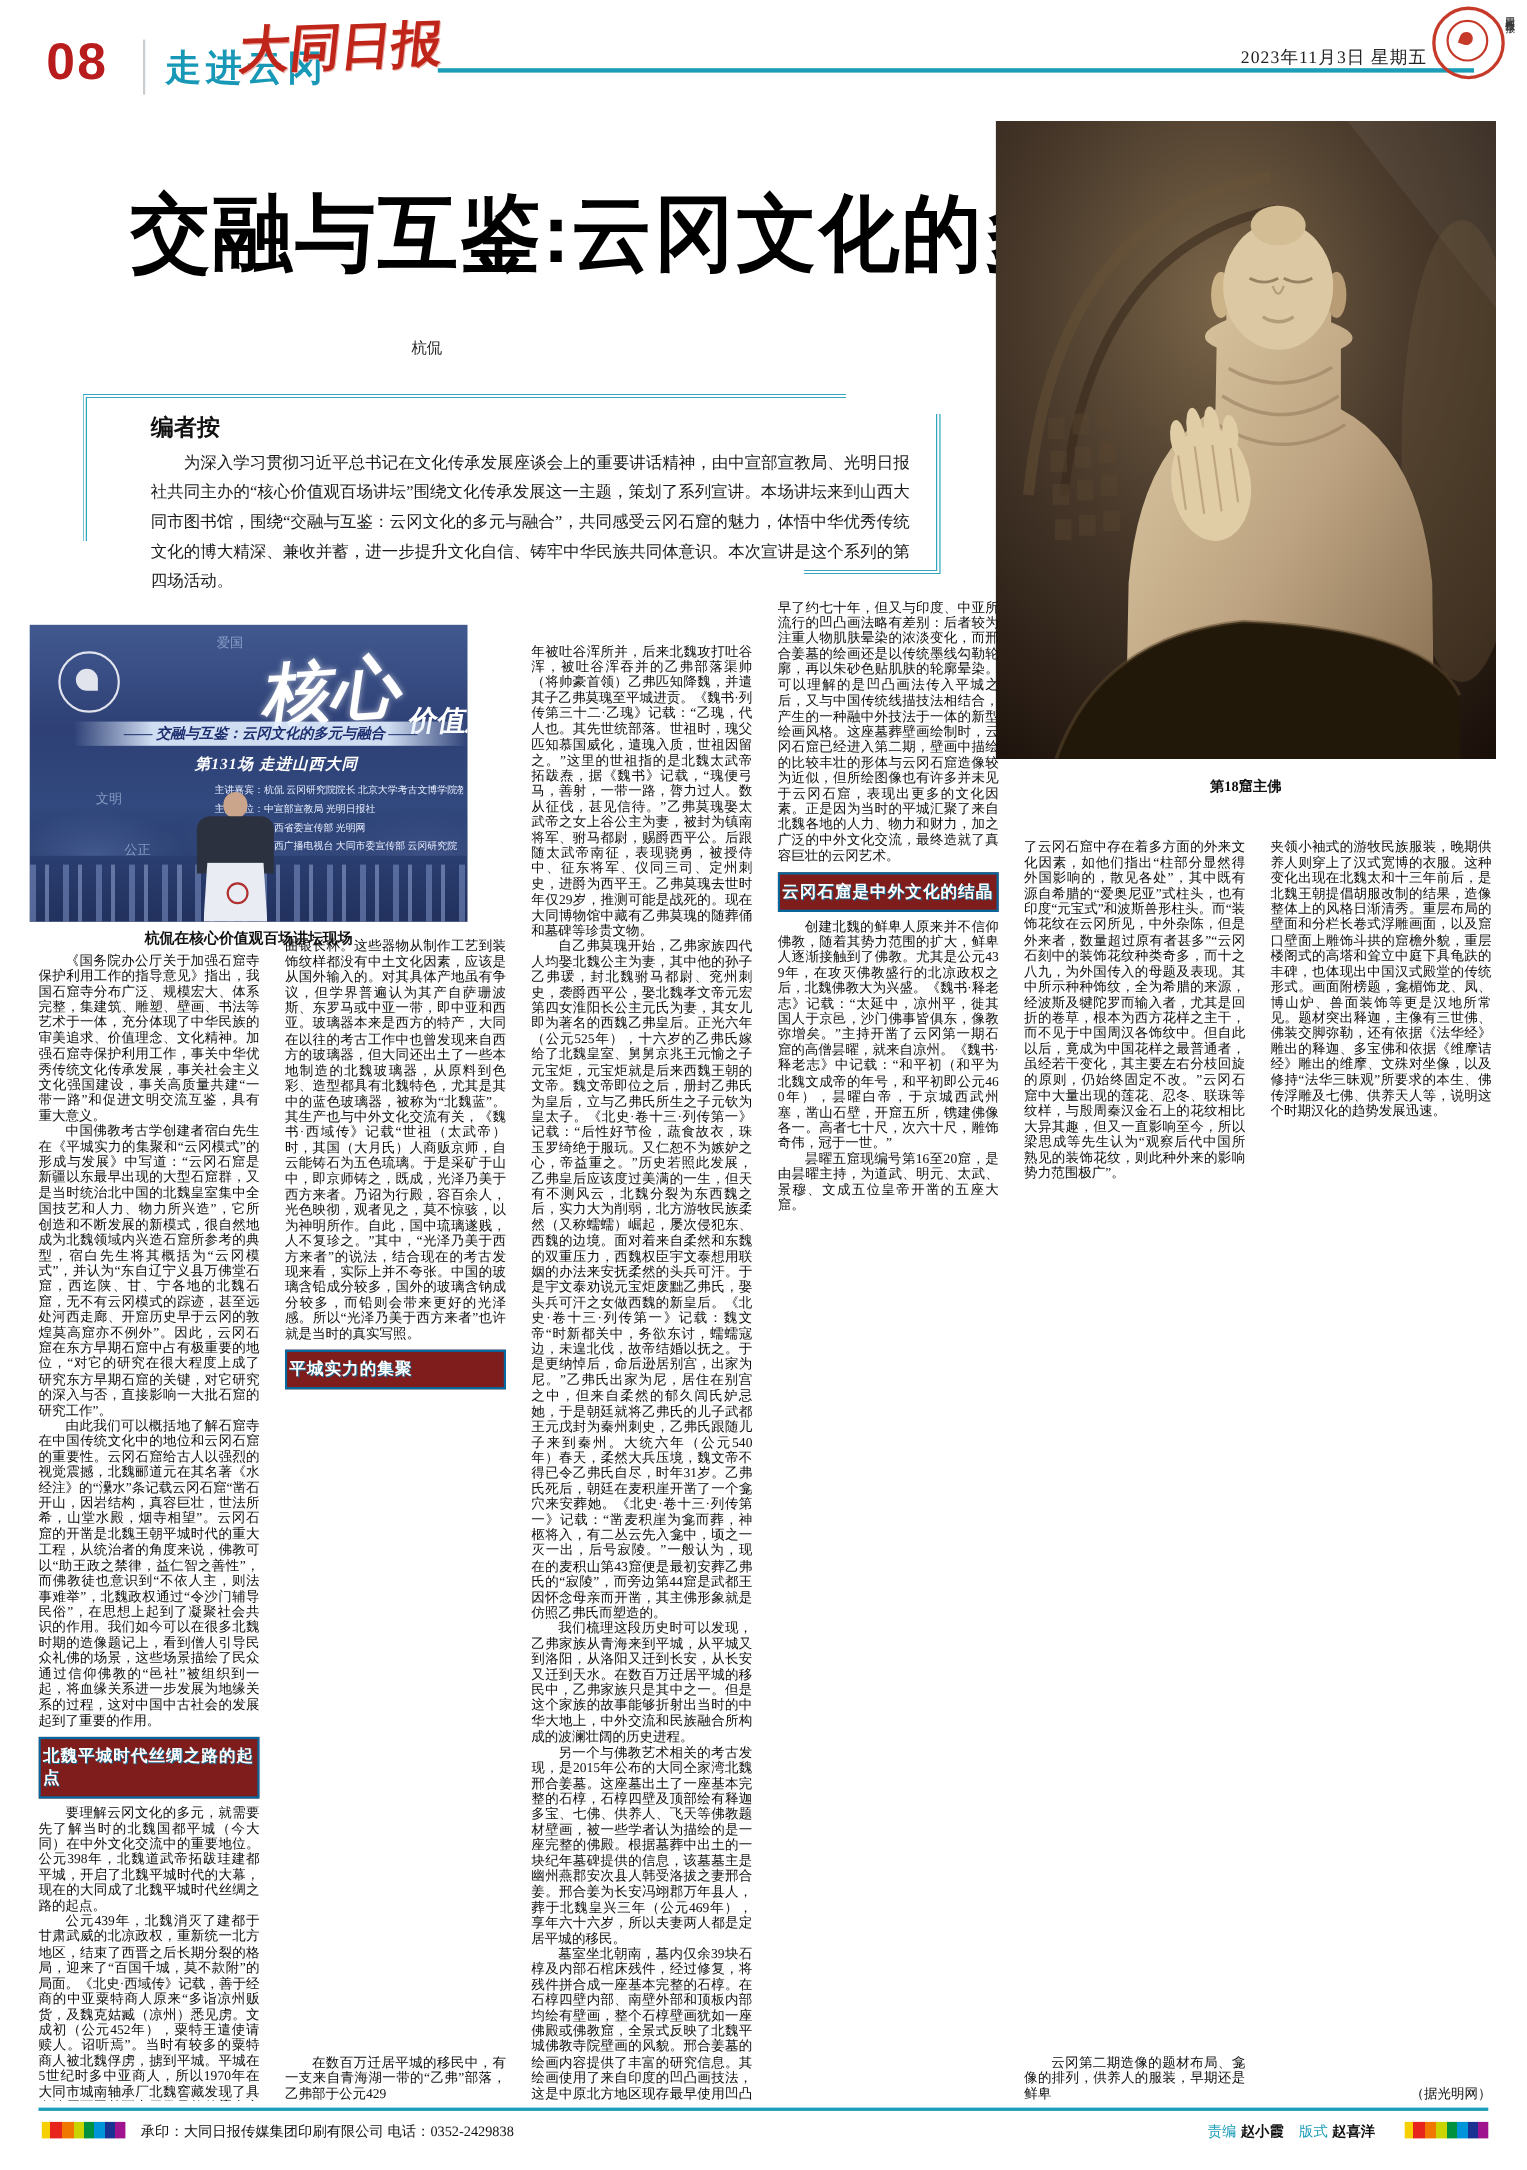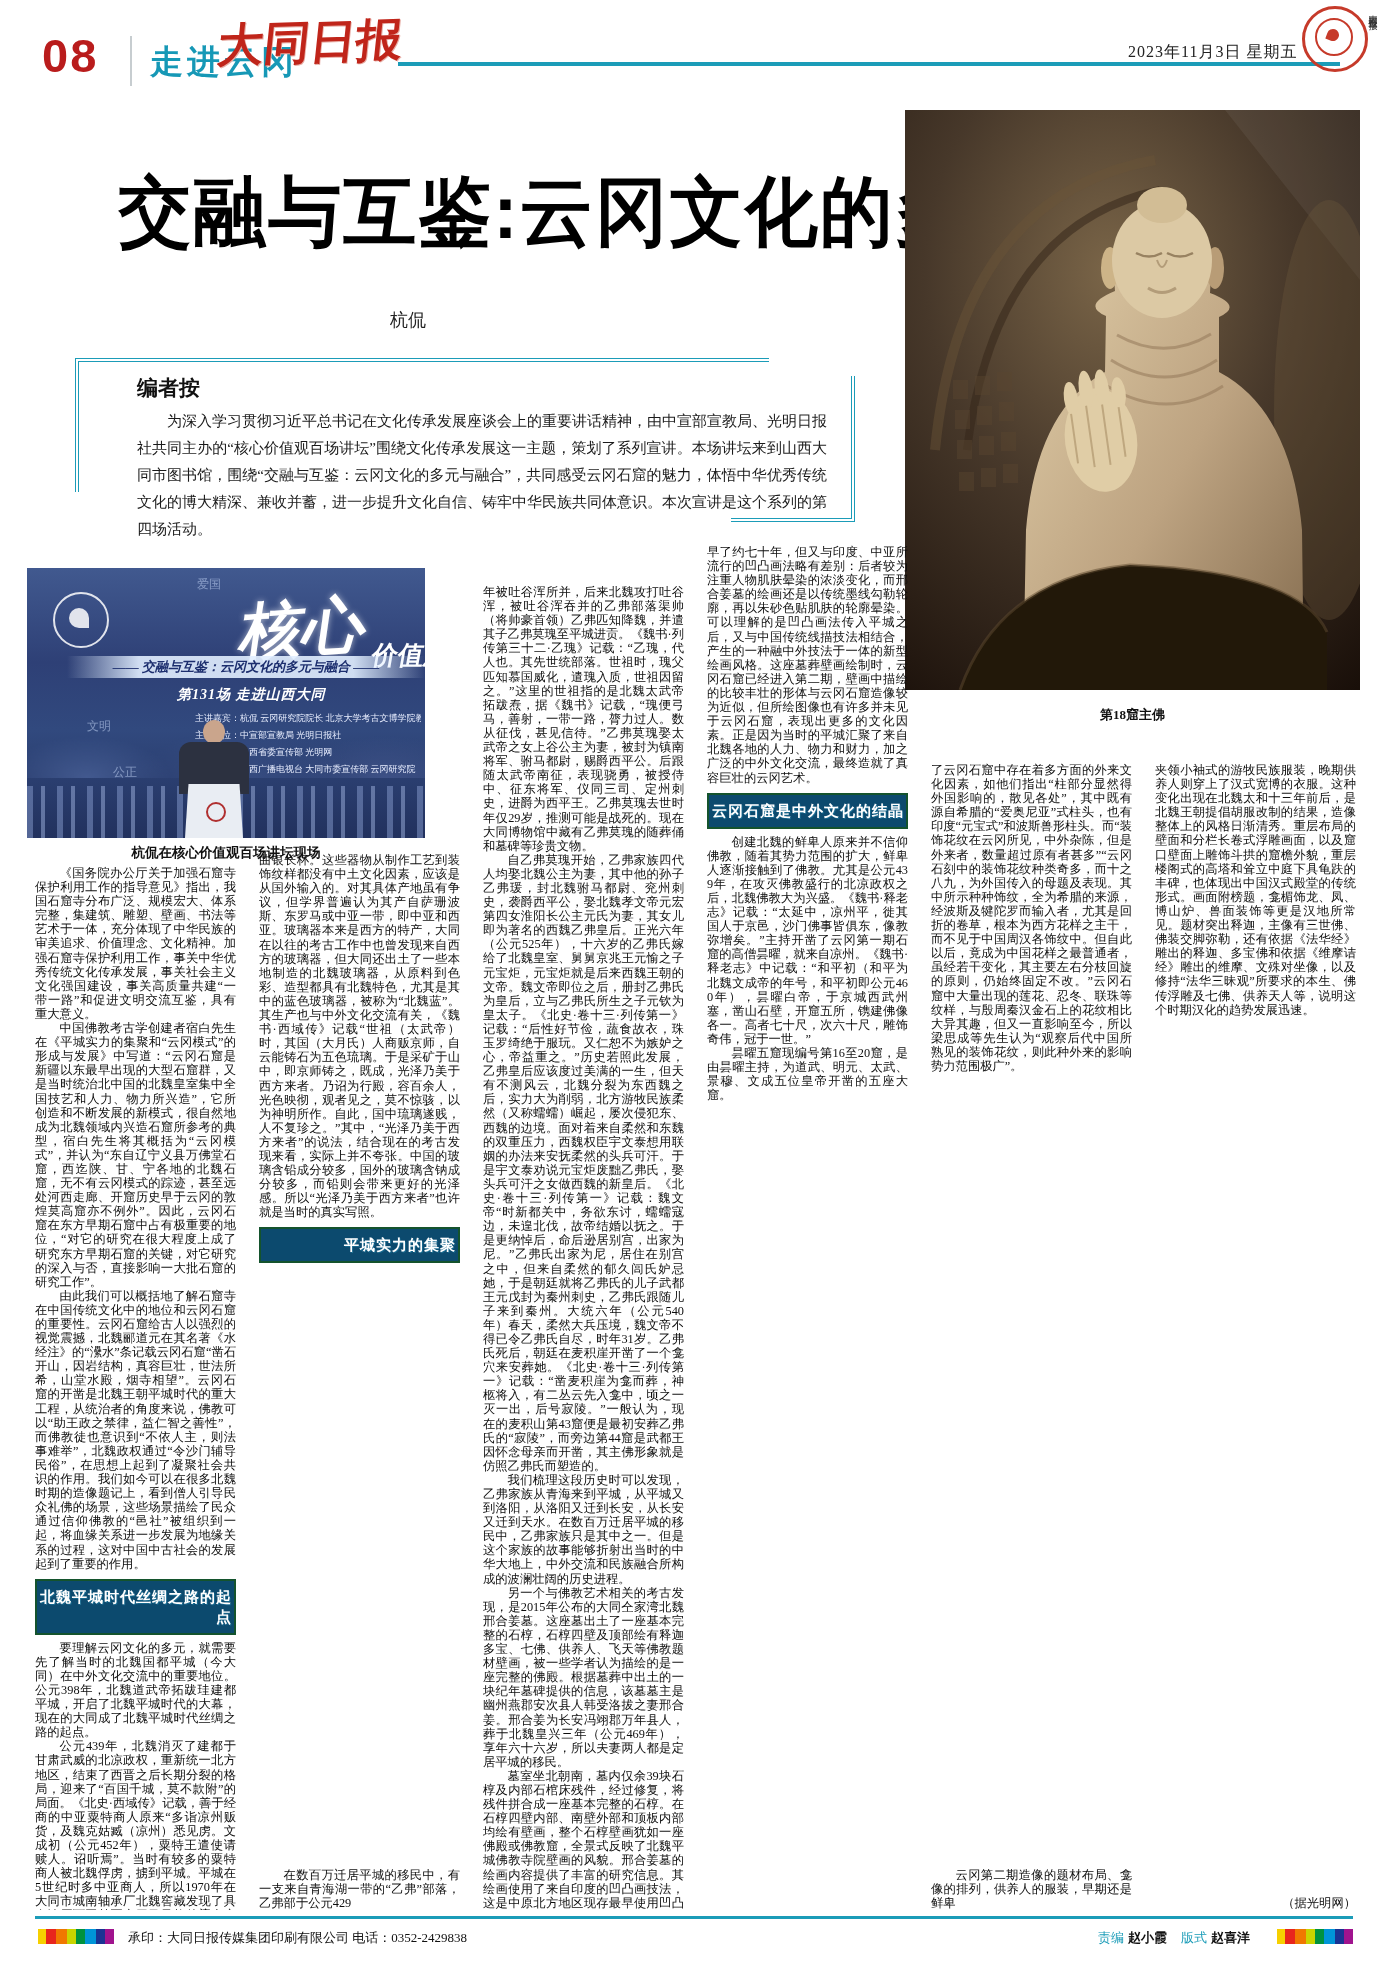--- a/index.html
+++ b/index.html
@@ -19,21 +19,21 @@
   .seal{left:1302px;top:6px;width:60px;height:60px;border:3px solid #c63a2a;border-radius:50%;}
   .seal::before{content:"";position:absolute;left:10px;top:9px;width:34px;height:34px;
             border:2px solid #c63a2a;border-radius:50%;}
   .seal::after{content:"";position:absolute;left:22px;top:20px;width:12px;height:12px;
             background:#c63a2a;border-radius:50% 50% 50% 0;transform:rotate(20deg);}
   .seal-text{left:1366px;top:8px;writing-mode:vertical-rl;font-size:9px;color:#333;letter-spacing:1px;}
   
   .headline{left:30px;top:164px;width:1328px;text-align:center;
             font-family:"Liberation Sans","DejaVu Sans",sans-serif;font-weight:900;
             font-size:73px;letter-spacing:2px;color:#000;transform:scaleY(1.04);}
-  .author{left:348px;top:308px;width:120px;text-align:center;font-size:18px;color:#222;}
+  .author{left:328px;top:308px;width:120px;text-align:center;font-size:14px;color:#222;}
   
   .edbox{left:75px;top:358px;width:780px;height:164px;}
   .edbox .tl{position:absolute;left:0;top:0;width:690px;height:130px;
              border-left:4px double #1b9cb8;border-top:4px double #1b9cb8;}
   .edbox .br{position:absolute;right:0;bottom:0;width:120px;height:142px;
              border-right:4px double #1b9cb8;border-bottom:4px double #1b9cb8;}
   .edtitle{position:absolute;left:62px;top:16px;font-size:21px;font-weight:bold;color:#111;}
   .edtext{position:absolute;left:62px;top:50px;width:690px;font-size:15px;line-height:27px;
           text-indent:2em;text-align:justify;word-break:break-all;color:#1a1a1a;}
   
@@ -73,23 +73,23 @@
   .podium::before{content:"";position:absolute;left:21px;top:18px;width:16px;height:16px;border:2px solid #b03030;
            border-radius:50%;}
   .lect-cap{left:27px;top:844px;width:398px;text-align:center;font-size:13.5px;font-weight:bold;}
   
   .col{position:absolute;width:201px;overflow:hidden;display:flex;flex-direction:column;
        font-size:12.3px;line-height:14.1px;text-align:justify;word-break:break-all;color:#0d0d0d;}
   .col p{margin:0;text-indent:2em;}
   .col p.cont{text-indent:0;}
   .col p.right{text-align:right;}
   .col .push{margin-top:auto;}
-  .subhead{margin:8px 0 6px 0;padding:6px 2px;background:#0c4a6e;border:2px solid #14532d;
+  .subhead{margin:8px 0 6px 0;padding:6px 2px;background:#7f1d1d;border:2px solid #0369a1;
        color:#fff;font-family:"Liberation Sans","DejaVu Sans",sans-serif;font-weight:bold;
-       font-size:15px;line-height:20px;text-align:right;letter-spacing:1px;
+       font-size:15px;line-height:20px;text-align:left;letter-spacing:1px;
        text-shadow:1px 1px 0 #16688e;flex-shrink:0;}
   #col0{left:35px;top:866px;height:1044px;}
   #col1{left:259px;top:853px;height:1057px;}
   #col2{left:483px;top:585px;height:1325px;}
   #col3{left:707px;top:545px;height:1365px;}
   #col4{left:931px;top:763px;height:1147px;}
   #col5{left:1155px;top:763px;height:1147px;}
   
   .foot-rule{left:35px;top:1916px;width:1318px;height:3px;background:#1b9cb8;}
   .rainbow{top:1929px;width:76px;height:15px;

